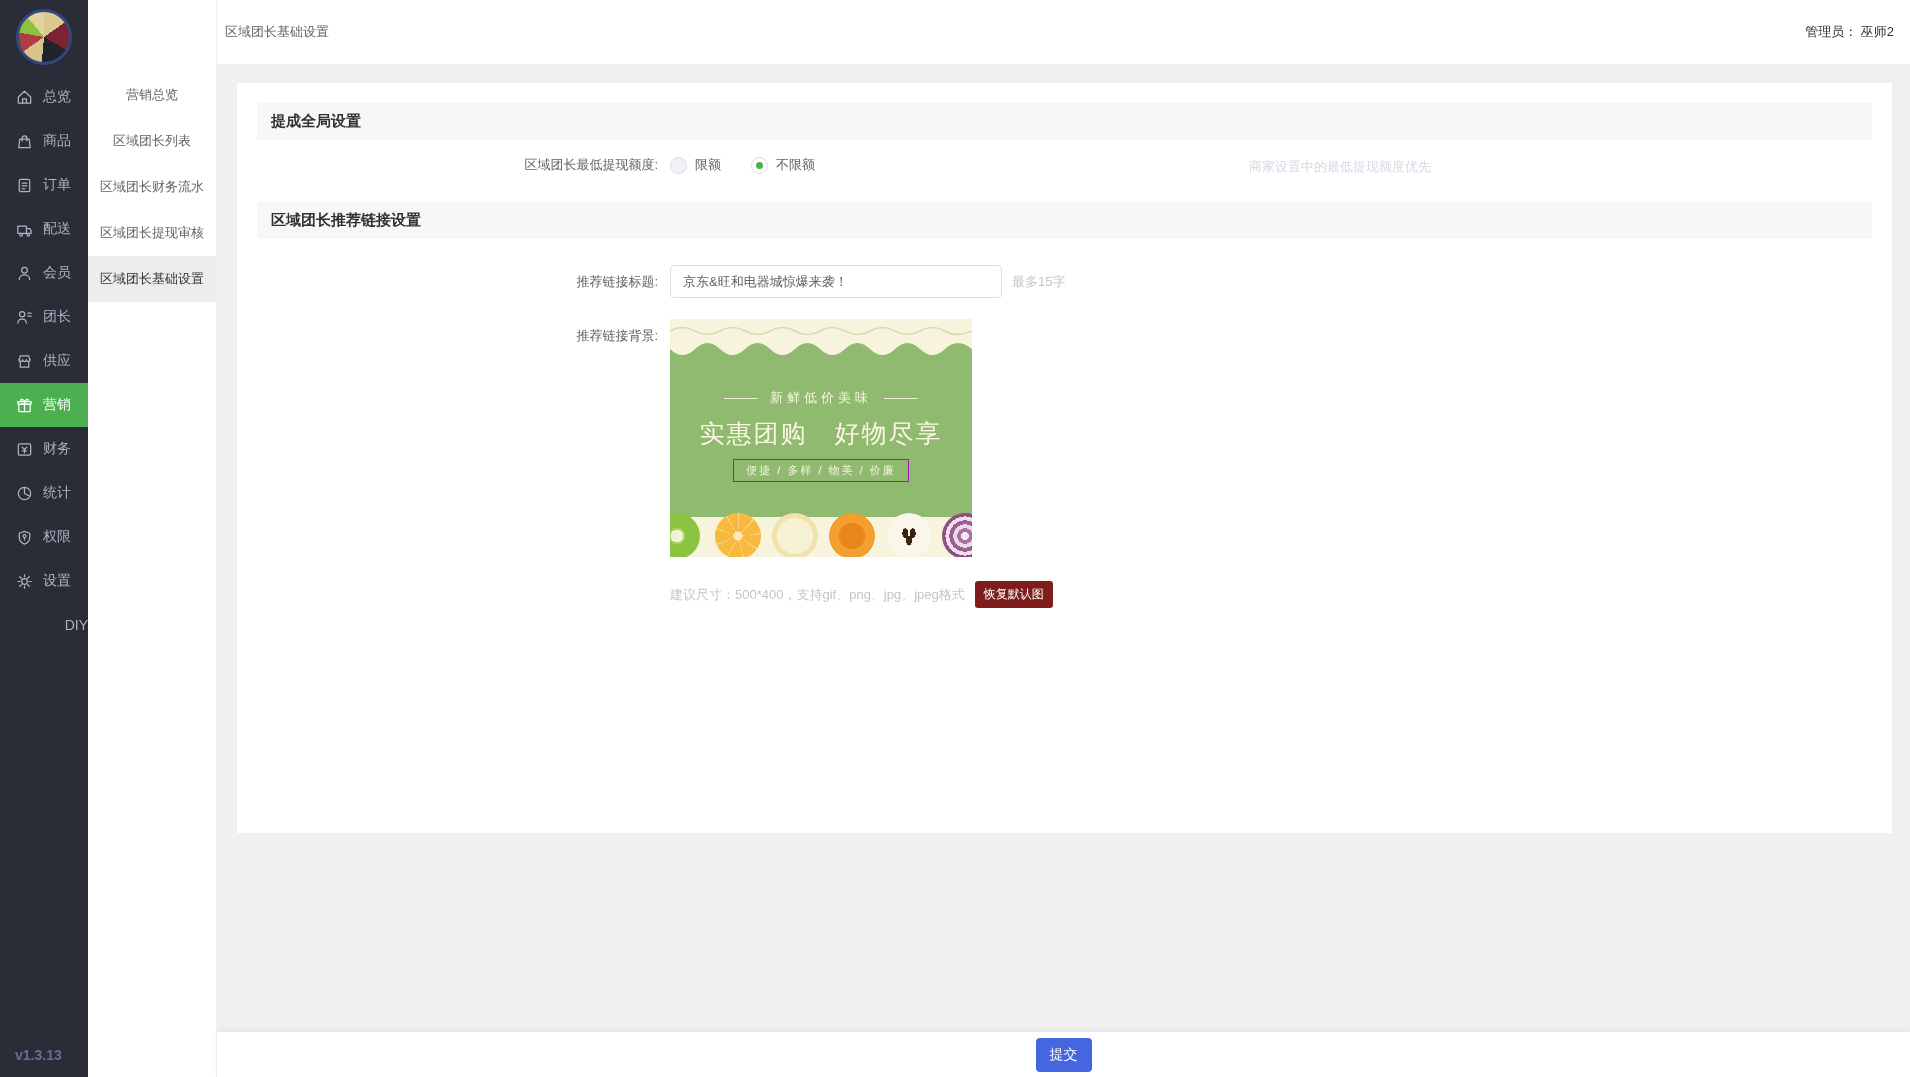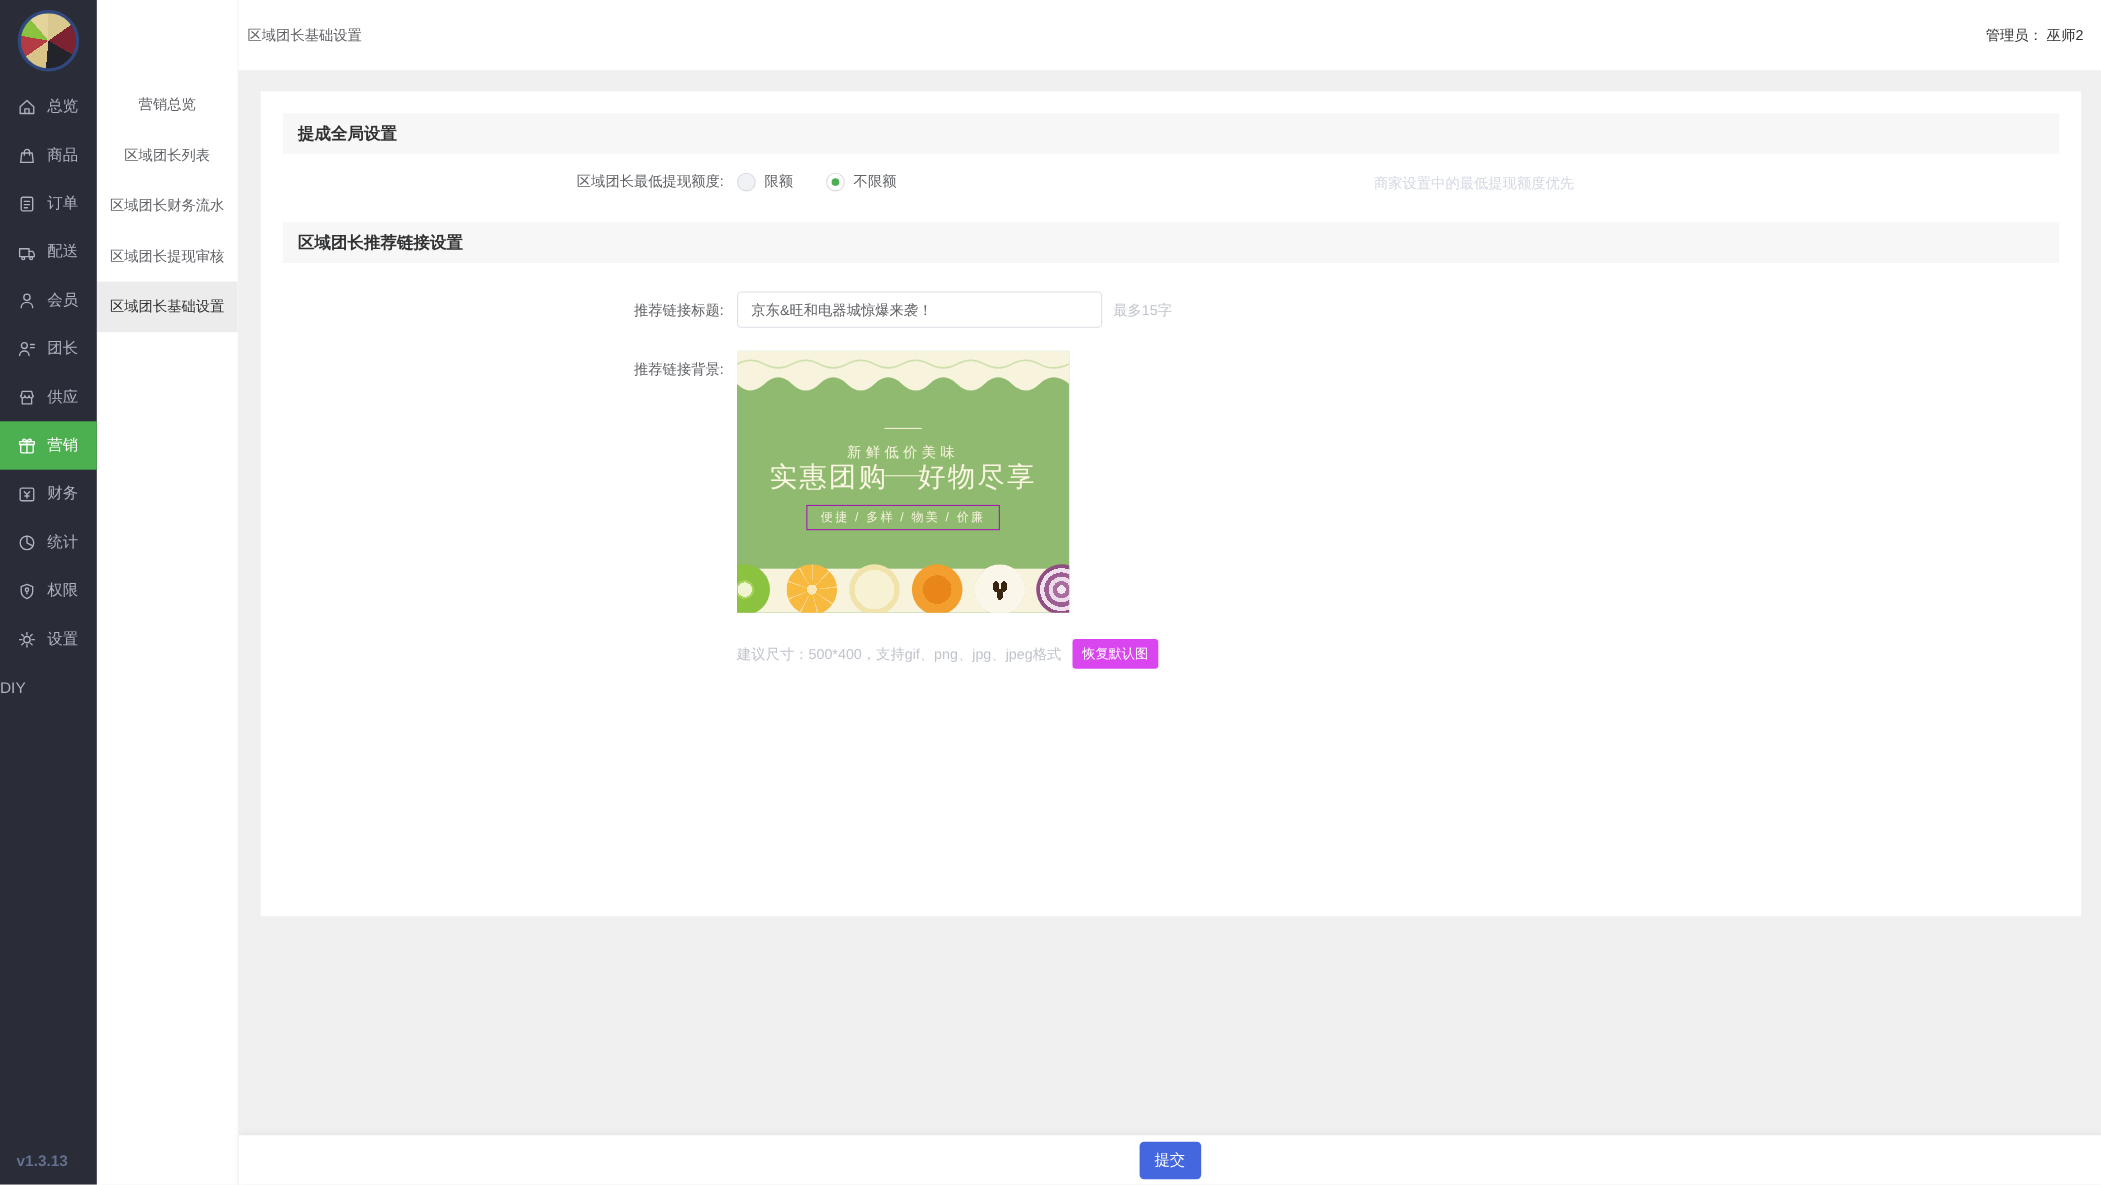--- a/index.html
+++ b/index.html
@@ -6,21 +6,21 @@
   html,body { width:1910px; height:1077px; overflow:hidden; }
   body { display:flex; font-family:"Liberation Sans","DejaVu Sans",sans-serif; background:#f0f0f0; color:#606266; }
 
   
   .main-sidebar { width:88px; background:#2a2c37; flex-shrink:0; position:relative; display:flex; flex-direction:column; }
   .logo { width:56px; height:56px; border-radius:50%; margin:9px auto 10px; border:3px solid #31487e;
           background: conic-gradient(#d9c98f 0 55deg, #7c2230 55deg 120deg, #23242b 120deg 185deg, #d8c488 185deg 235deg, #b33c44 235deg 280deg, #8bc23f 280deg 320deg, #e3d49b 320deg); }
   .nav-item { height:44px; display:flex; align-items:center; padding-left:15px; gap:9px; font-size:14px; color:#adb3bf; cursor:pointer; }
   .nav-item.active { background:#4caf50; color:#fff; }
   .nav-item svg { width:19px; height:19px; flex-shrink:0; }
-  .nav-item.diy { justify-content:flex-start; padding-left:0; }
+  .nav-item.diy { justify-content:flex-end; padding-left:12px; }
   .version { position:absolute; left:15px; bottom:14px; font-size:14px; font-weight:bold; color:#64708f; }
 
   
   .sub-sidebar { width:129px; background:#fff; flex-shrink:0; padding-top:72px; border-right:1px solid #f1f1f1; }
   .sub-item { height:46px; display:flex; align-items:center; justify-content:center; font-size:13px; color:#606266; cursor:pointer; text-align:center; }
   .sub-item.active { background:#ececec; color:#303133; }
 
   
   .main-col { flex:1; display:flex; flex-direction:column; min-width:0; }
   .topbar { height:64px; background:#fff; display:flex; align-items:center; justify-content:space-between; padding:0 16px 0 8px; flex-shrink:0; }
@@ -52,36 +52,36 @@
   .radio.selected .radio-circle::after { content:""; position:absolute; left:4px; top:4px; width:7px; height:7px; border-radius:50%; background:#4caf50; }
 
   .checkbox-group { display:flex; align-items:center; }
   .checkbox { display:flex; align-items:center; gap:8px; font-size:13px; color:#606266; cursor:pointer; margin-right:14px; }
   .cb-box { width:17px; height:17px; border-radius:3px; border:1px solid #dcdfe6; background:#fff; display:flex; align-items:center; justify-content:center; color:#fff; font-size:12px; line-height:1; }
   .checkbox.checked .cb-box { background:#4caf50; border-color:#4caf50; }
 
   
   .banner { width:302px; height:238px; background:#8fba70; position:relative; overflow:hidden; cursor:pointer; }
   .banner svg.wave { position:absolute; top:0; left:0; }
-  .banner-tagline { position:absolute; top:70px; left:0; right:0; display:flex; align-items:center; justify-content:center; gap:12px; color:#f9f5df; font-size:13px; letter-spacing:4px;flex-direction:column; }
+  .banner-tagline { position:absolute; top:70px; left:0; right:0; display:flex; align-items:center; justify-content:center; gap:12px; color:#f9f5df; font-size:13px; letter-spacing:4px; }
   .banner-tagline .dash { width:34px; height:1px; background:#f3eed3; }
   .banner-title { position:absolute; top:98px; left:0; right:0; text-align:center; color:#fbf7e2; font-size:25px; font-weight:normal; letter-spacing:2px; }
   .banner-subtitle-wrap { position:absolute; top:140px; left:0; right:0; display:flex; justify-content:center; }
   .banner-subtitle { border:1px solid #a21caf; color:#f7f3dd; font-size:11px; letter-spacing:2px; padding:3px 12px; }
   .banner-band { position:absolute; bottom:0; left:0; right:0; height:40px; background:#f7f3dd; }
   .fruit { position:absolute; bottom:-2px; width:46px; height:46px; border-radius:50%; }
   .fruit.kiwi { left:-16px; background:radial-gradient(circle,#f0f5d0 0 20%,#a6d45e 20% 26%,#8bc23f 26% 80%,#63942c 80% 88%,#7bb13a 88%); }
   .fruit.orange { left:45px; background:repeating-conic-gradient(from 0deg,rgba(255,255,255,.35) 0 4deg,transparent 4deg 41deg),radial-gradient(circle,#fbe7b6 0 14%,#f8b93f 14% 82%,#fdeecb 82% 90%,#f9c858 90%); }
   .fruit.pear { left:102px; background:radial-gradient(circle,#f8f2d4 0 55%,#f0e3ab 55% 75%,#faf4da 75% 88%,#ecdf9f 88%); }
   .fruit.persimmon { left:159px; background:radial-gradient(circle,#e8861a 0 40%,#f39f2f 40% 84%,#f9edd2 84% 92%,#f1a83e 92%); }
   .fruit.apple { left:216px; background:radial-gradient(3px 5px at 42% 44%,#3a2410 97%,transparent),radial-gradient(3px 5px at 58% 44%,#3a2410 97%,transparent),radial-gradient(3px 5px at 50% 60%,#3a2410 97%,transparent),radial-gradient(circle,#faf6ea 0 70%,#eee3c2 70% 84%,#e2d3a4 84%); }
   .fruit.onion { left:272px; background:radial-gradient(circle,#f3e8f1 0 12%,#a96f9e 12% 24%,#ecd9e9 24% 36%,#9d5f92 36% 48%,#f0e0ed 48% 60%,#8f4f82 60% 72%,#eddbea 72% 84%,#7e3f6f 84%); }
 
   .img-hint { font-size:13px; color:#c0c4cc; }
-  .reset-btn { background:#d946ef; color:#fff; border:none; border-radius:3px; font-size:12px; padding:5px 9px; margin-left:10px; cursor:pointer; font-family:inherit; }
+  .reset-btn { background:#7f1d1d; color:#fff; border:none; border-radius:3px; font-size:12px; padding:5px 9px; margin-left:10px; cursor:pointer; font-family:inherit; }
 
   
   .footer { height:45px; background:#fff; flex-shrink:0; display:flex; align-items:center; justify-content:center; box-shadow:0 -2px 6px rgba(0,0,0,.05); }
   .submit-btn { width:56px; height:34px; background:#4467df; color:#fff; border:none; border-radius:4px; font-size:14px; cursor:pointer; font-family:inherit; }
 </style>
 </head>
 <body>
 
 <aside class="main-sidebar">
   <div class="logo"></div>

